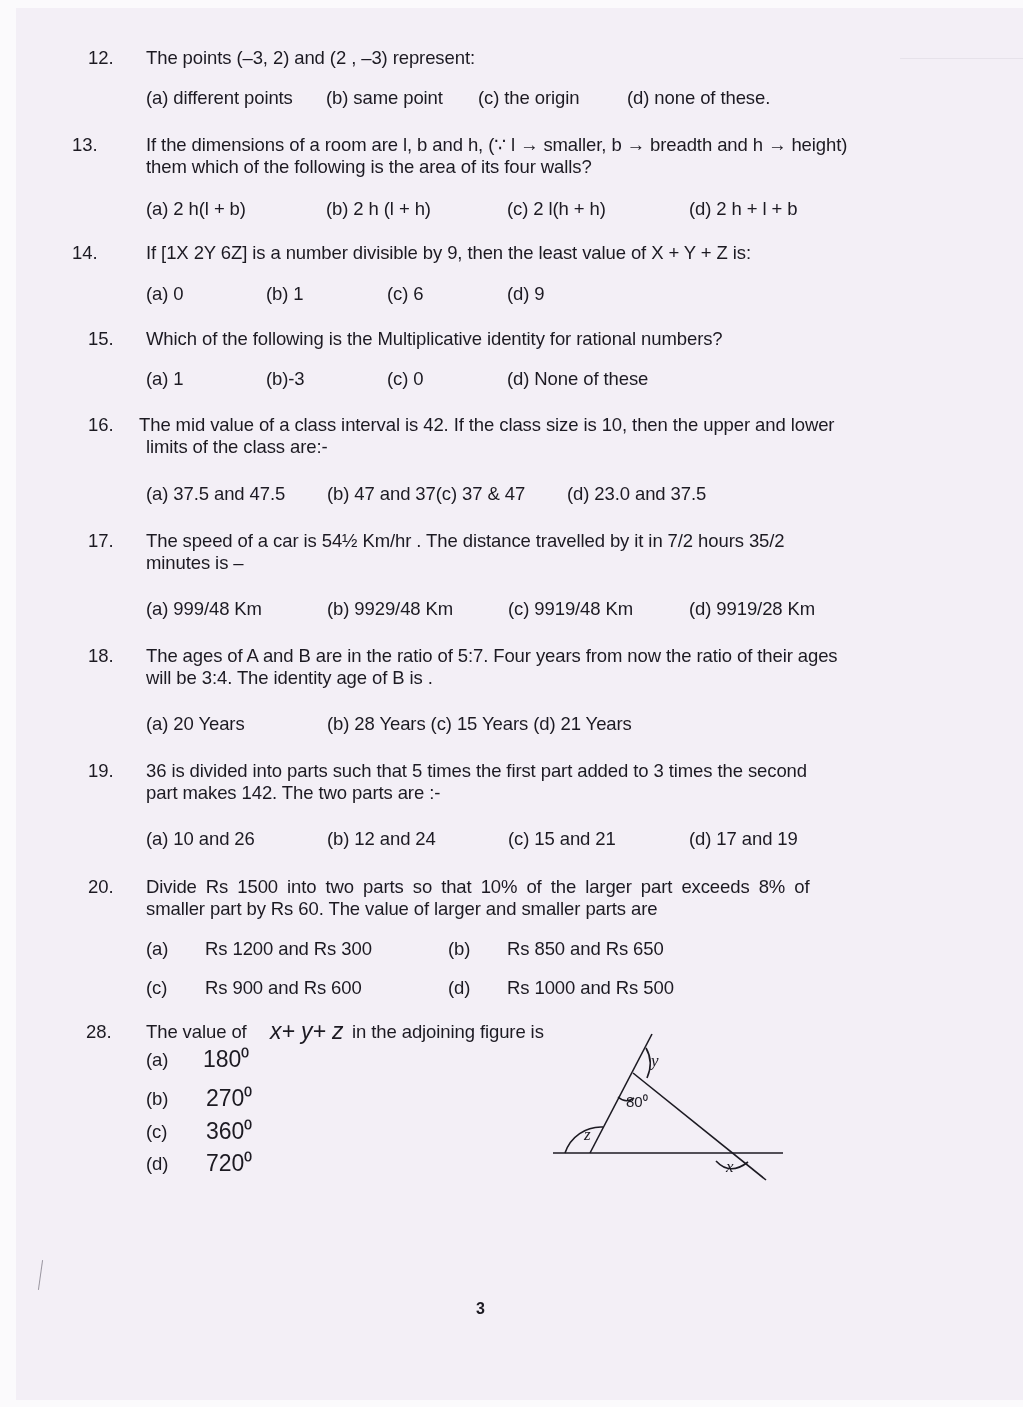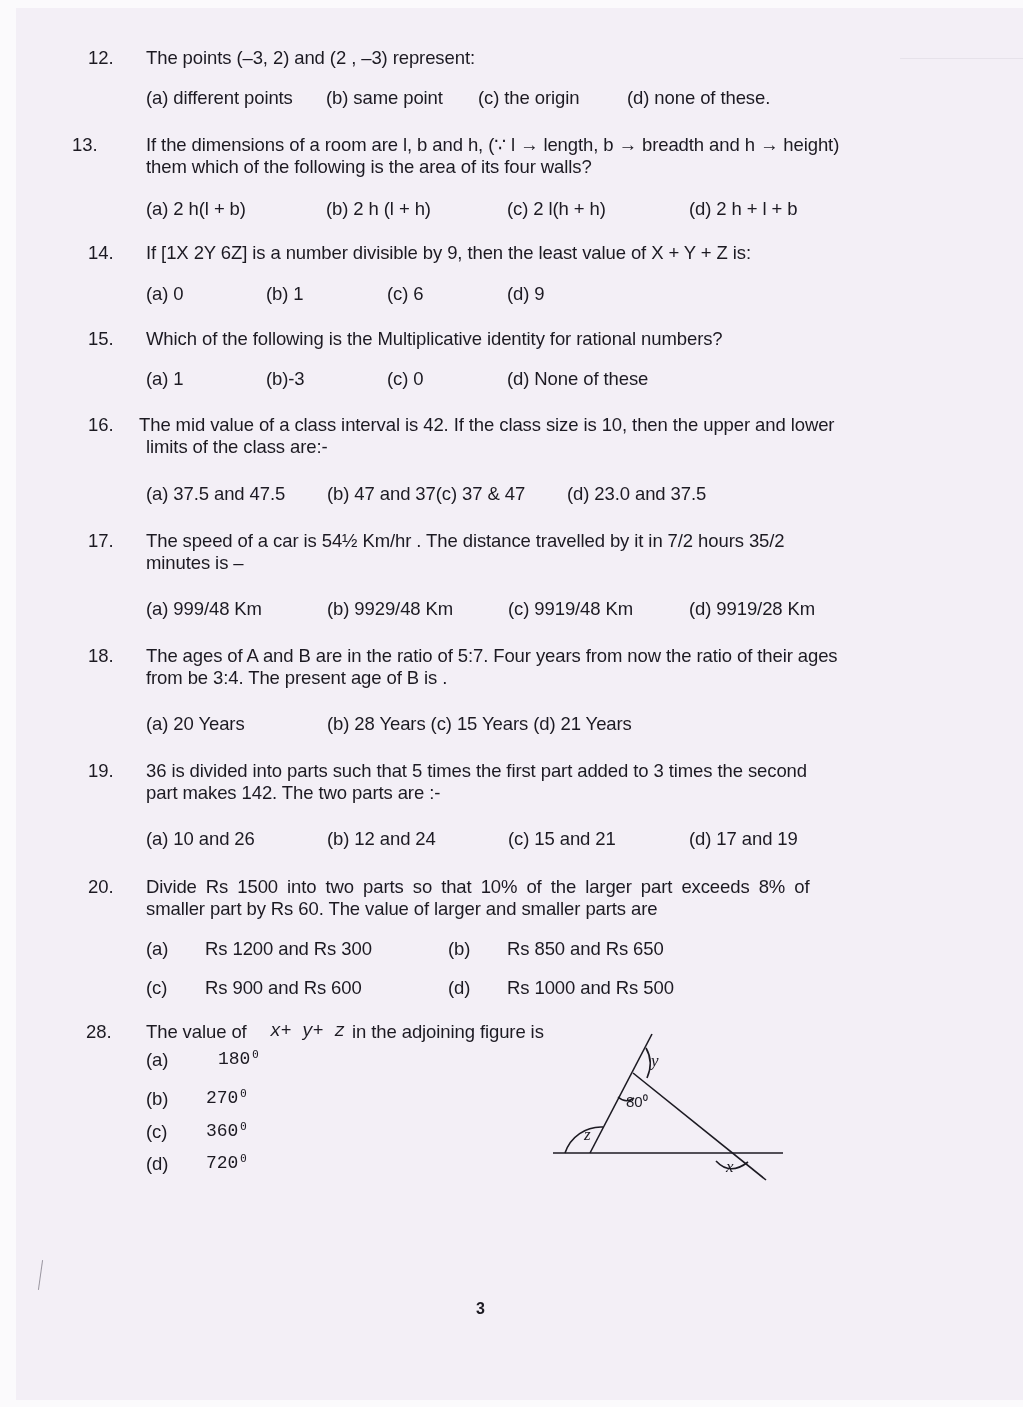--- a/index.html
+++ b/index.html
@@ -8,21 +8,21 @@
       background: #f3eff6;
       font-family: "Liberation Sans", sans-serif;
       color: #1c1a22;
     }
     .left-strip { position: absolute; left: 0; top: 0; width: 16px; height: 1407px; background: #fbfafc; }
     .top-strip { position: absolute; left: 0; top: 0; width: 1023px; height: 8px; background: #fbfafc; }
     .bottom-strip { position: absolute; left: 0; top: 1400px; width: 1023px; height: 7px; background: #fbfafc; }
     .scan-line { position: absolute; left: 900px; top: 58px; width: 123px; height: 1px; background: #e6e2ea; }
     .t { position: absolute; font-size: 18.5px; line-height: 22px; white-space: nowrap; letter-spacing: -0.1px; }
     .num { position: absolute; font-size: 18.5px; line-height: 22px; }
-    .serif { font-family: Liberation Mono, monospace; font-size: 18px; }
+    .serif { font-family: Liberation Sans, sans-serif; font-size: 23px; }
     .page-num { position: absolute; left: 476px; top: 1300px; font-size: 16px; font-weight: bold; }
     svg.fig { position: absolute; left: 550px; top: 1020px; }
     .mark { position: absolute; left: 40px; top: 1260px; width: 1px; height: 30px; background: #9a96a0; transform: rotate(8deg); }
   </style>
 </head>
 <body>
 
 <div class="top-strip"></div>
 <div class="left-strip"></div>
 <div class="bottom-strip"></div>
@@ -33,30 +33,30 @@
   <span class="num" style="left:88px;top:47px">12.</span>
   <span class="t" style="left:146px;top:47px">The points (–3, 2) and (2 , –3) represent:</span>
   <span class="t" style="left:146px;top:87px">(a) different points</span>
   <span class="t" style="left:326px;top:87px">(b) same point</span>
   <span class="t" style="left:478px;top:87px">(c) the origin</span>
   <span class="t" style="left:627px;top:87px">(d)  none of these.</span>
 </div>
 
 <div>
   <span class="num" style="left:72px;top:134px">13.</span>
-  <span class="t" style="left:146px;top:134px">If the dimensions of a room are l, b and h, (∵ l → length, b → breadth and h → height)</span>
+  <span class="t" style="left:146px;top:134px">If the dimensions of a room are l, b and h, (∵ l → smaller, b → breadth and h → height)</span>
   <span class="t" style="left:146px;top:156px">them which of the following is the area of its four walls?</span>
   <span class="t" style="left:146px;top:198px">(a) 2 h(l + b)</span>
   <span class="t" style="left:326px;top:198px">(b) 2 h (l + h)</span>
   <span class="t" style="left:507px;top:198px">(c) 2 l(h + h)</span>
   <span class="t" style="left:689px;top:198px">(d) 2 h + l + b</span>
 </div>
 
 <div>
-  <span class="num" style="left:88px;top:242px">14.</span>
+  <span class="num" style="left:72px;top:242px">14.</span>
   <span class="t" style="left:146px;top:242px">If [1X 2Y 6Z] is a number divisible by 9, then the least value of X + Y + Z is:</span>
   <span class="t" style="left:146px;top:283px">(a) 0</span>
   <span class="t" style="left:266px;top:283px">(b) 1</span>
   <span class="t" style="left:387px;top:283px">(c) 6</span>
   <span class="t" style="left:507px;top:283px">(d) 9</span>
 </div>
 
 <div>
   <span class="num" style="left:88px;top:328px">15.</span>
   <span class="t" style="left:146px;top:328px">Which of the following is the Multiplicative identity for rational numbers?</span>
@@ -81,21 +81,21 @@
   <span class="t" style="left:146px;top:552px">minutes is –</span>
   <span class="t" style="left:146px;top:598px">(a) 999/48 Km</span>
   <span class="t" style="left:327px;top:598px">(b) 9929/48 Km</span>
   <span class="t" style="left:508px;top:598px">(c)  9919/48 Km</span>
   <span class="t" style="left:689px;top:598px">(d)  9919/28 Km</span>
 </div>
 
 <div>
   <span class="num" style="left:88px;top:645px">18.</span>
   <span class="t" style="left:146px;top:645px">The ages of A and B are in the ratio of 5:7. Four years from now the ratio of their ages</span>
-  <span class="t" style="left:146px;top:667px">from be 3:4. The present age of B is .</span>
+  <span class="t" style="left:146px;top:667px">will be 3:4. The identity age of B is .</span>
   <span class="t" style="left:146px;top:713px">(a)  20 Years</span>
   <span class="t" style="left:327px;top:713px">(b)  28 Years (c)  15 Years (d)  21 Years</span>
 </div>
 
 <div>
   <span class="num" style="left:88px;top:760px">19.</span>
   <span class="t" style="left:146px;top:760px">36 is divided into parts such that 5 times the first part added to 3 times the second</span>
   <span class="t" style="left:146px;top:782px">part makes 142. The two parts are :-</span>
   <span class="t" style="left:146px;top:828px">(a) 10 and 26</span>
   <span class="t" style="left:327px;top:828px">(b) 12 and 24</span>
@@ -117,21 +117,21 @@
   <span class="t" style="left:507px;top:977px">Rs 1000 and Rs 500</span>
 </div>
 
 <div>
   <span class="num" style="left:86px;top:1021px">28.</span>
   <span class="t" style="left:146px;top:1021px">The value of</span>
   <span class="t serif" style="left:270px;top:1020px;font-style:italic">x+ y+ z</span>
   <span class="t" style="left:352px;top:1021px">in the adjoining figure is</span>
 
   <span class="t" style="left:146px;top:1049px">(a)</span>
-  <span class="t serif" style="left:218px;top:1048px">180⁰</span>
+  <span class="t serif" style="left:203px;top:1048px">180⁰</span>
   <span class="t" style="left:146px;top:1088px">(b)</span>
   <span class="t serif" style="left:206px;top:1087px">270⁰</span>
   <span class="t" style="left:146px;top:1121px">(c)</span>
   <span class="t serif" style="left:206px;top:1120px">360⁰</span>
   <span class="t" style="left:146px;top:1153px">(d)</span>
   <span class="t serif" style="left:206px;top:1152px">720⁰</span>
 
   <svg class="fig" width="250" height="170" viewBox="0 0 250 170">
     <g stroke="#1c1a22" stroke-width="1.6" fill="none">
 

